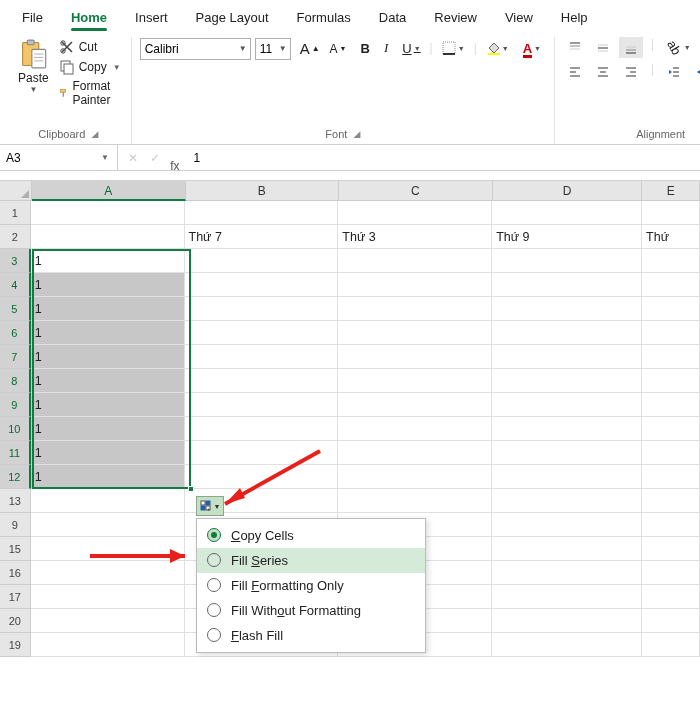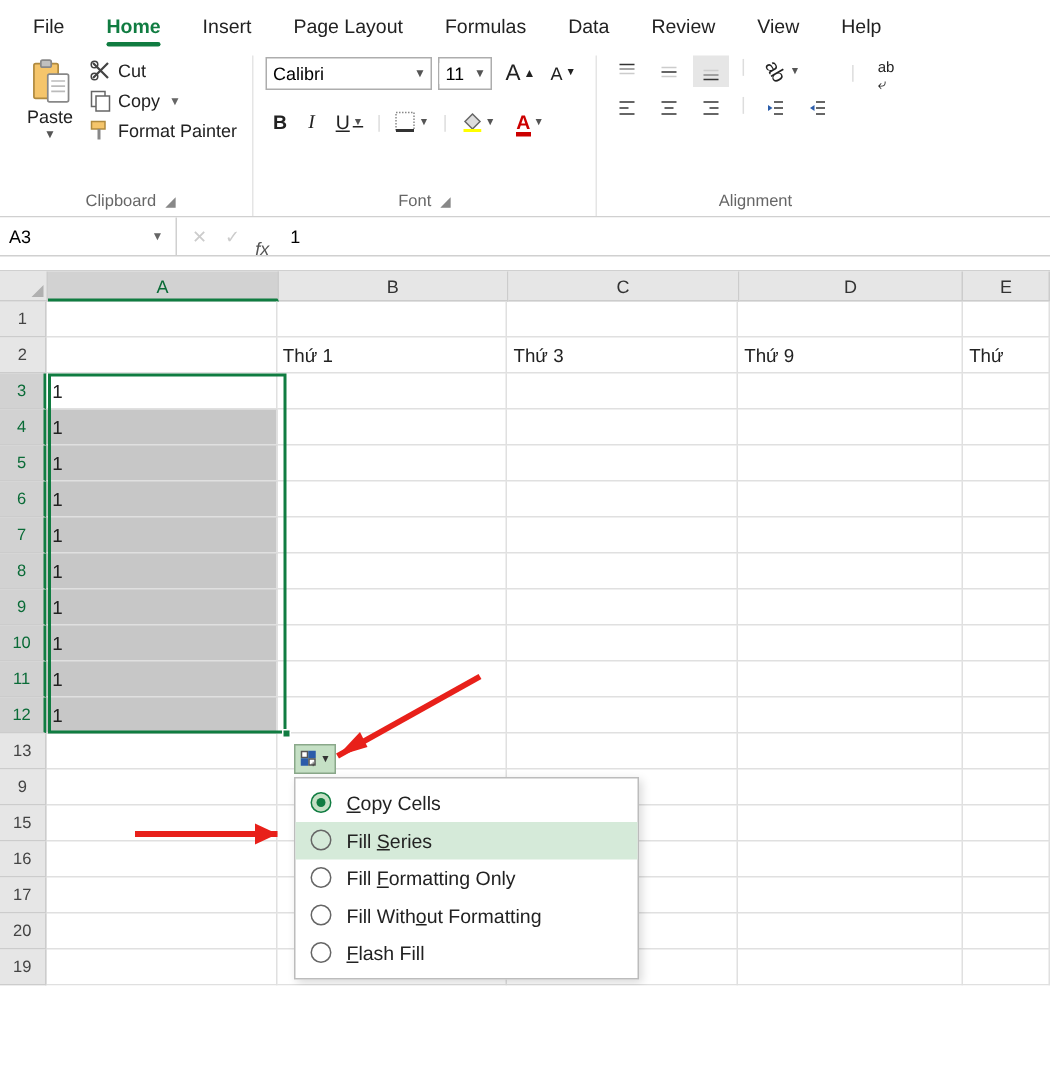--- a/index.html
+++ b/index.html
@@ -45,21 +45,21 @@
   .align-block { display: flex; flex-direction: column; gap: 4px; }
   .align-row { display: flex; gap: 4px; }
   
   
   .formula-bar { display: flex; align-items: center; border-bottom: 1px solid #d0d0d0; height: 26px; background: #fff; }
   .name-box { display: flex; align-items: center; width: 118px; border-right: 1px solid #d0d0d0; height: 100%; padding: 0 4px; }
   .name-box input { border: 0; outline: 0; width: 80px; font-size: 12px; }
   .name-box .ddl { font-size: 8px; color: #666; cursor: pointer; margin-left: auto; margin-right: 4px; }
   .fbar-btns { display: flex; padding: 0 10px; gap: 12px; color: #aaa; }
   .fbar-btns span { cursor: pointer; }
-  .fbar-fx { font-style: italic; color: #555; margin-right: 8px; margin-top: 16px; }
+  .fbar-fx { color: #555; margin-right: 8px; margin-top: 16px; }
   .fbar-input { border: 0; outline: 0; flex: 1; font-size: 12px; padding: 0 6px; }
   
   
   .grid-wrap { position: relative; }
   .select-all { position: absolute; left: 0; top: 0; width: 32px; height: 20px; background: #e6e6e6; border-right: 1px solid #ccc; border-bottom: 1px solid #ccc; }
   .select-all::after { content: ""; position: absolute; right: 2px; bottom: 2px; border-style: solid; border-width: 0 0 8px 8px; border-color: transparent transparent #b0b0b0 transparent; }
   .col-headers { display: flex; margin-left: 32px; }
   .col-h { height: 20px; background: #e6e6e6; border-right: 1px solid #ccc; border-bottom: 1px solid #ccc; text-align: center; line-height: 20px; font-size: 12px; color: #333; }
   .col-h.sel { background: #d2d2d2; color: #0a6b37; border-bottom: 2px solid #107c41; }
   .row-line { display: flex; }
@@ -146,21 +146,21 @@
         </div>
       </div>
     </div>
     <div class="group-label">
       <span>Clipboard</span>
       <span class="launcher">◢</span>
     </div>
   </div>
 
   <div class="group">
-    <div class="group-content" style="flex-direction:column;align-items:flex-start;">
+    <div class="group-content" style="flex-direction:row;align-items:flex-start;">
       <div class="font-row">
         <div class="combo font-name-combo">
           <input value="Calibri" style="">
           <span class="ddl">▼</span>
         </div>
         <div class="combo font-size-combo">
           <input value="11" style="">
           <span class="ddl">▼</span>
         </div>
         <div class="grow-shrink">
@@ -315,21 +315,21 @@
         <div class="row-h">1</div>
         <div class="cell colA" style="width: 160px;"></div>
         <div class="cell colB" style="width: 160px;"></div>
         <div class="cell colC" style="width: 160px;"></div>
         <div class="cell colD" style="width: 156px;"></div>
         <div class="cell colE" style="width: 60px;"></div>
       </div>
       <div class="row-line">
         <div class="row-h">2</div>
         <div class="cell colA" style="width: 160px;"></div>
-        <div class="cell colB" style="width: 160px;">Thứ 1</div>
+        <div class="cell colB" style="width: 160px;">Thứ 7</div>
         <div class="cell colC" style="width: 160px;">Thứ 3</div>
         <div class="cell colD" style="width: 156px;">Thứ 9</div>
         <div class="cell colE" style="width: 60px;">Thứ</div>
       </div>
       <div class="row-line">
         <div class="row-h sel">3</div>
         <div class="cell colA sel-cell active-cell" style="width: 160px;">1</div>
         <div class="cell colB" style="width: 160px;"></div>
         <div class="cell colC" style="width: 160px;"></div>
         <div class="cell colD" style="width: 156px;"></div>

